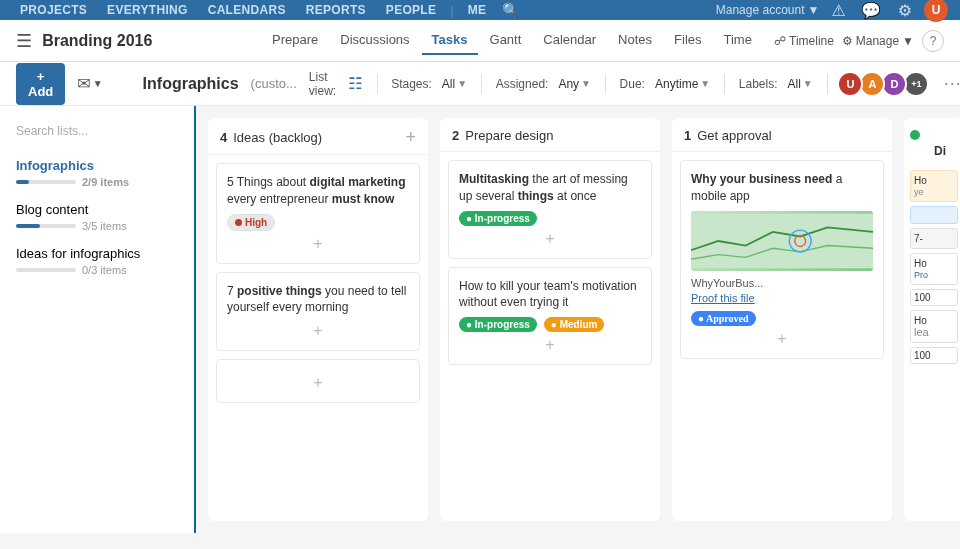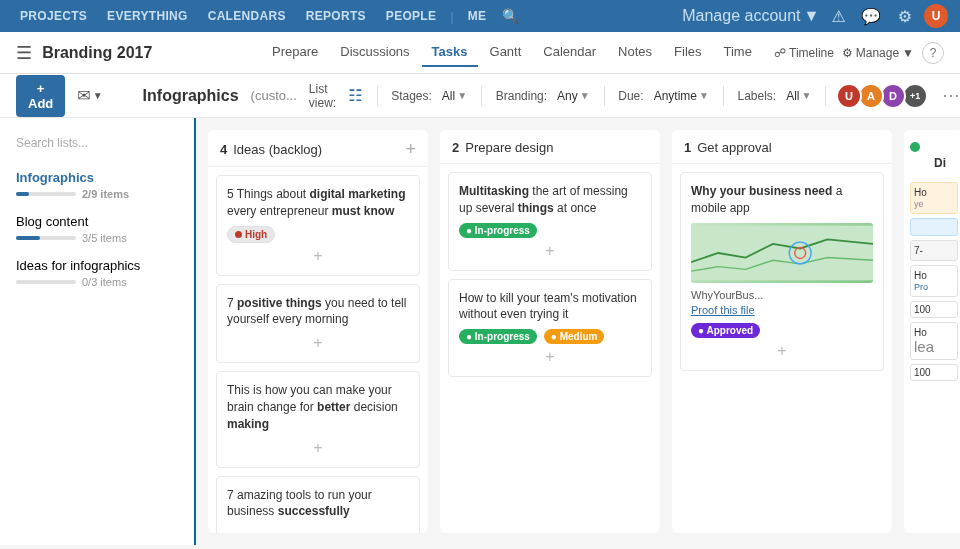--- a/index.html
+++ b/index.html
@@ -1,23 +1,23 @@
 <!DOCTYPE html>
 <html><head>
   <meta charset="utf-8">
   <style>
     * { box-sizing: border-box; margin: 0; padding: 0; }
     body { font-family: -apple-system, BlinkMacSystemFont, 'Segoe UI', Arial, sans-serif; font-size: 13px; background: #f5f5f5; overflow: hidden; width: 960px; height: 549px; }
 
     
-    .top-nav { background: #2e6da4; display: flex; align-items: center; height: 32px; padding: 0 12px; gap: 4px; }
+    .top-nav { background: #2e6da4; display: flex; align-items: center; height: 20px; padding: 0 12px; gap: 4px; }
     .top-nav-item { color: #c8dff0; font-size: 12px; font-weight: 600; padding: 4px 8px; cursor: pointer; text-transform: uppercase; letter-spacing: 0.3px; }
     .top-nav-divider { color: #5a90bf; margin: 0 2px; }
     .top-nav-right { margin-left: auto; display: flex; align-items: center; gap: 8px; }
-    .manage-account { color: #c8dff0; font-size: 16px; cursor: pointer; display: flex; align-items: flex-start; gap: 3px; padding-left: 32px; }
+    .manage-account { color: #c8dff0; font-size: 12px; cursor: pointer; display: flex; align-items: flex-start; gap: 3px; padding-left: 32px; }
     .top-nav-icon { color: #c8dff0; font-size: 16px; cursor: pointer; padding: 2px 4px; }
     .user-avatar-top { width: 24px; height: 24px; border-radius: 50%; background: #e05a2b; color: white; font-size: 12px; font-weight: bold; display: flex; align-items: center; justify-content: center; cursor: pointer; }
     .search-icon-top { color: #c8dff0; font-size: 14px; cursor: pointer; margin-left: 4px; }
 
     
     .sec-nav { background: white; display: flex; align-items: center; height: 42px; padding: 0 16px; border-bottom: 1px solid #e0e0e0; }
     .hamburger { font-size: 18px; color: #555; cursor: pointer; margin-right: 10px; }
     .project-title { font-size: 16px; font-weight: 600; color: #333; margin-right: auto; }
     .sec-nav-links { display: flex; align-items: center; gap: 2px; }
     .sec-nav-link { color: #555; font-size: 13px; padding: 6px 10px; cursor: pointer; border-bottom: 2px solid transparent; }
@@ -68,21 +68,21 @@
     .col-body { flex: 1; overflow-y: auto; padding: 8px; }
     .card { background: white; border: 1px solid #e8e8e8; border-radius: 4px; padding: 10px; margin-bottom: 8px; cursor: pointer; }
     .card-title { font-size: 12px; color: #333; line-height: 1.4; margin-bottom: 6px; }
     .card-title b { font-weight: 600; }
     .card-add-btn { color: #bbb; font-size: 16px; cursor: pointer; margin-top: 4px; text-align: center; }
     .badge { display: inline-block; padding: 2px 7px; border-radius: 10px; font-size: 10px; font-weight: 600; margin-right: 3px; }
     .badge-high { background: #e8e8e8; color: #c0392b; border: 1px solid #e0e0e0; display: flex; align-items: center; gap: 3px; }
     .badge-dot-red { width: 7px; height: 7px; border-radius: 50%; background: #c0392b; }
     .badge-inprogress { background: #27ae60; color: white; }
     .badge-medium { background: #f39c12; color: white; }
-    .badge-approved { background: #6d28d9; color: white; }
+    .badge-approved { background: #3b82f6; color: white; font-family: Liberation Serif, serif; }
     .card-image { width: 100%; height: 60px; background: #e8f4e8; border-radius: 3px; margin-bottom: 6px; overflow: hidden; display: flex; align-items: center; justify-content: center; }
     .card-image-inner { width: 100%; height: 100%; background: linear-gradient(135deg, #c8e6c9 0%, #a5d6a7 50%, #81c784 100%); position: relative; }
     .file-link { color: #2e6da4; font-size: 11px; text-decoration: underline; cursor: pointer; }
     .col-partial { min-width: 60px; width: 60px; background: white; border-radius: 6px; margin-right: 12px; overflow: hidden; }
     .col-partial-header { padding: 10px 6px 8px; }
     .col-partial-dot { width: 10px; height: 10px; border-radius: 50%; background: #27ae60; display: inline-block; margin-right: 4px; }
     .toolbar-divider { width: 1px; height: 20px; background: #e0e0e0; margin: 0 4px; }
   </style>
 </head>
 <body>
@@ -103,21 +103,21 @@
     </span>
     <span class="top-nav-icon">⚠</span>
     <span class="top-nav-icon">💬</span>
     <span class="top-nav-icon">⚙</span>
     <div class="user-avatar-top">U</div>
   </div>
 </div>
 
 <div class="sec-nav">
   <span class="hamburger">☰</span>
-  <span class="project-title">Branding 2017</span>
+  <span class="project-title">Branding 2016</span>
   <div class="sec-nav-links">
     <span class="sec-nav-link">Prepare</span>
     <span class="sec-nav-link">Discussions</span>
     <span class="sec-nav-link active">Tasks</span>
     <span class="sec-nav-link">Gantt</span>
     <span class="sec-nav-link">Calendar</span>
     <span class="sec-nav-link">Notes</span>
     <span class="sec-nav-link">Files</span>
     <span class="sec-nav-link">Time</span>
   </div>
@@ -144,21 +144,21 @@
   <div class="toolbar-right">
     <span class="list-view-label">List view:</span>
     <span class="view-grid-btn">☷</span>
     <div class="toolbar-divider"></div>
     <span class="filter-label">Stages:</span>
     <span class="filter-select">
         <span>All</span> 
         <span class="arrow">▼</span>
       </span>
     <div class="toolbar-divider"></div>
-    <span class="filter-label">Branding:</span>
+    <span class="filter-label">Assigned:</span>
     <span class="filter-select">
         <span>Any</span> 
         <span class="arrow">▼</span>
       </span>
     <div class="toolbar-divider"></div>
     <span class="filter-label">Due:</span>
     <span class="filter-select">
         <span>Anytime</span> 
         <span class="arrow">▼</span>
       </span>
@@ -237,27 +237,23 @@
           </div>
           <div class="card-add-btn">+</div>
         </div>
 
         <div class="card">
           <div class="card-title">7 <b>positive things</b> you need to tell yourself every morning</div>
           <div class="card-add-btn">+</div>
         </div>
 
         <div class="card">
-          <div class="card-title">This is how you can make your brain change for <b>better</b> decision <b>making</b></div>
-          <div class="card-add-btn">+</div>
-        </div>
-
-        <div class="card">
-          <div class="card-title">7 amazing tools to run your business <b>successfully</b></div>
-        </div>
+          <div class="card-add-btn">+</div>
+        </div>
+
 
       </div>
     </div>
 
     <div class="board-col">
       <div class="col-header">
         <div class="col-header-left">
           <span class="col-count">2</span>
           <span class="col-name">Prepare design</span>
         </div>
@@ -323,19 +319,19 @@
       <div class="col-partial-header">
         <span class="col-partial-dot"></span>
         <span style="font-size:12px; color:#333; font-weight:600;padding-left:24px;">Di</span>
       </div>
       <div style="padding:4px 6px; overflow:hidden;">
         <div style="background:#fff3e0; border-radius:3px; padding:4px 3px; margin-bottom:4px; font-size:10px; color:#333; border:1px solid #ffe0b2;">Ho<br><span style="color:#888; font-size:9px;">ye</span></div>
         <div style="background:#e3f2fd; border-radius:3px; padding:4px 3px; margin-bottom:4px; font-size:10px; color:#333; border:1px solid #bbdefb; height:18px;"></div>
         <div style="background:#f5f5f5; border-radius:3px; padding:4px 3px; margin-bottom:4px; font-size:10px; color:#333; border:1px solid #e0e0e0;">7-</div>
         <div style="background:#fff; border-radius:3px; padding:4px 3px; margin-bottom:4px; font-size:10px; color:#333; border:1px solid #e0e0e0;">Ho<br><span style="color:#2e6da4; font-size:9px;">Pro</span></div>
         <div style="background:#fff; border-radius:3px; padding:2px 3px; margin-bottom:4px; font-size:10px; color:#333; border:1px solid #e0e0e0;">100</div>
-        <div style="background:#fff; border-radius:3px; padding:4px 3px; margin-bottom:4px; font-size:10px; color:#333; border:1px solid #e0e0e0;">Ho<br><span style="color:#888; font-size:15px;">lea</span></div>
+        <div style="background:#fff; border-radius:3px; padding:4px 3px; margin-bottom:4px; font-size:10px; color:#333; border:1px solid #e0e0e0;">Ho<br><span style="color:#888; font-size:11px;">lea</span></div>
         <div style="background:#fff; border-radius:3px; padding:2px 3px; margin-bottom:4px; font-size:10px; color:#333; border:1px solid #e0e0e0;">100</div>
       </div>
     </div>
 
   </div>
 </div>
 
 </body></html>

